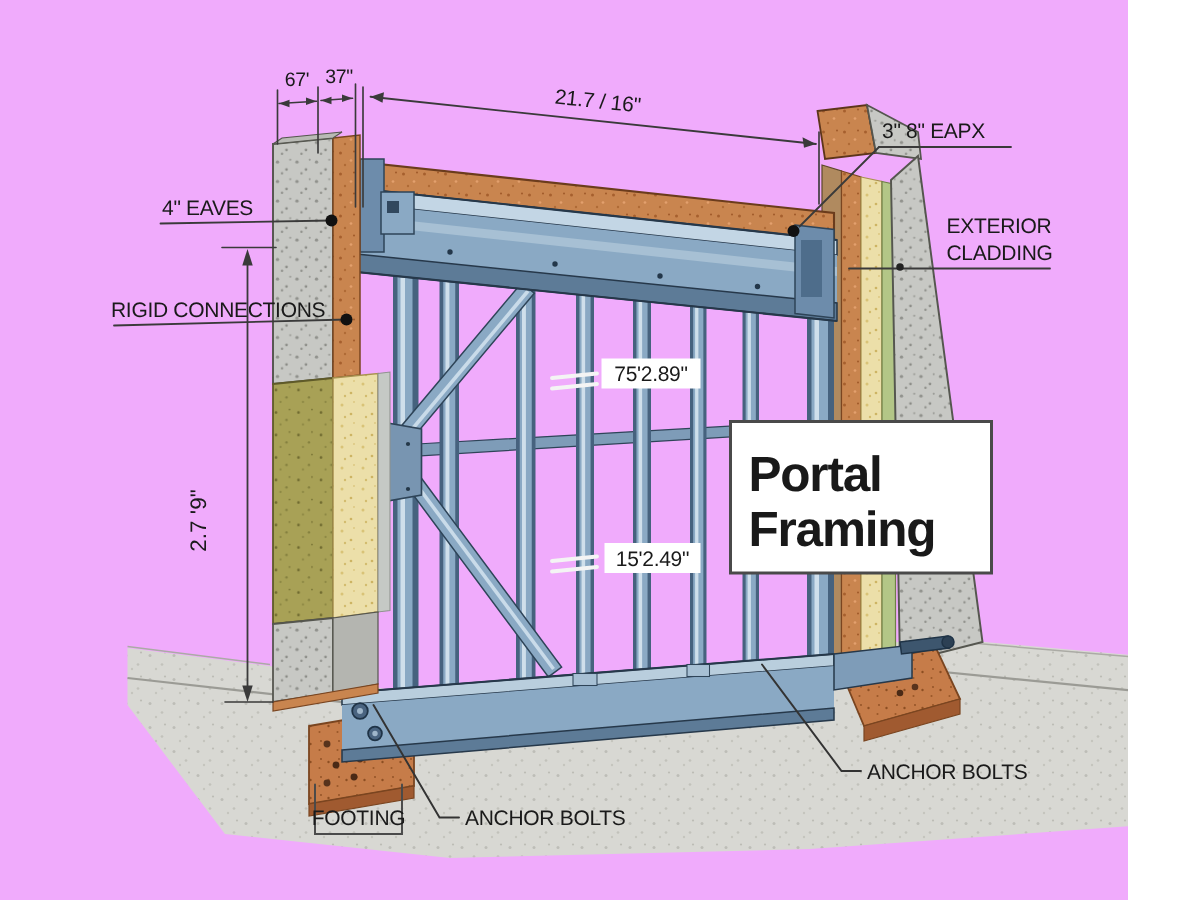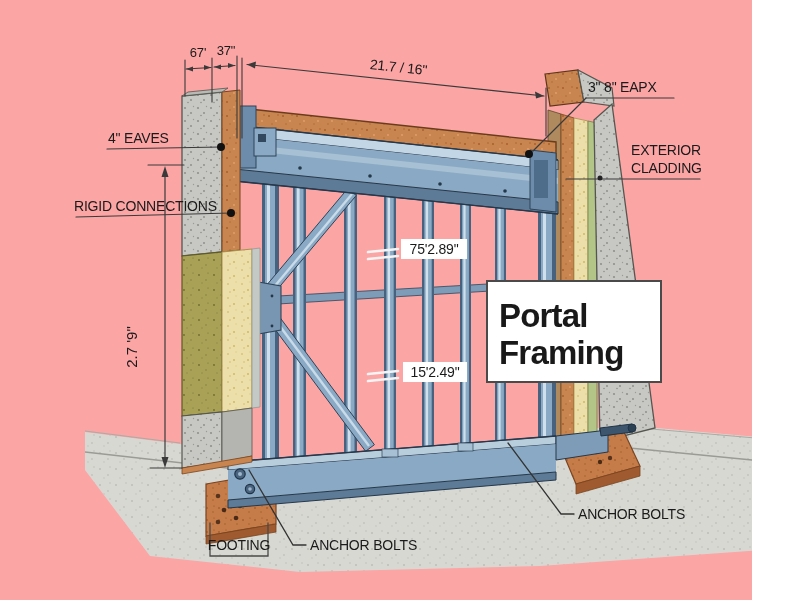--- a/index.html
+++ b/index.html
@@ -1,16 +1,16 @@
 <!DOCTYPE html>
 <html><head>
 <meta charset="utf-8">
 <style>
   html,body{margin:0;padding:0;background:#ffffff;}
-  .stage{width:752px;height:600px;position:relative;background:#fca5a5;overflow:hidden;}
+  .stage{width:752px;height:600px;position:relative;background:#f0abfc;overflow:hidden;}
   svg text{font-family:"Liberation Sans",sans-serif;fill:#1a1a1a;}
   .lbl{font-size:14px;letter-spacing:-0.2px;}
   .lbl-sm{font-size:13px;letter-spacing:-0.2px;}
   .title-line{font-size:33px;font-weight:bold;letter-spacing:-0.8px;fill:#191919;}
 </style>
 </head>
 <body>
 
 <div class="stage">
 <svg width="800" height="600" viewBox="0 0 800 600">

